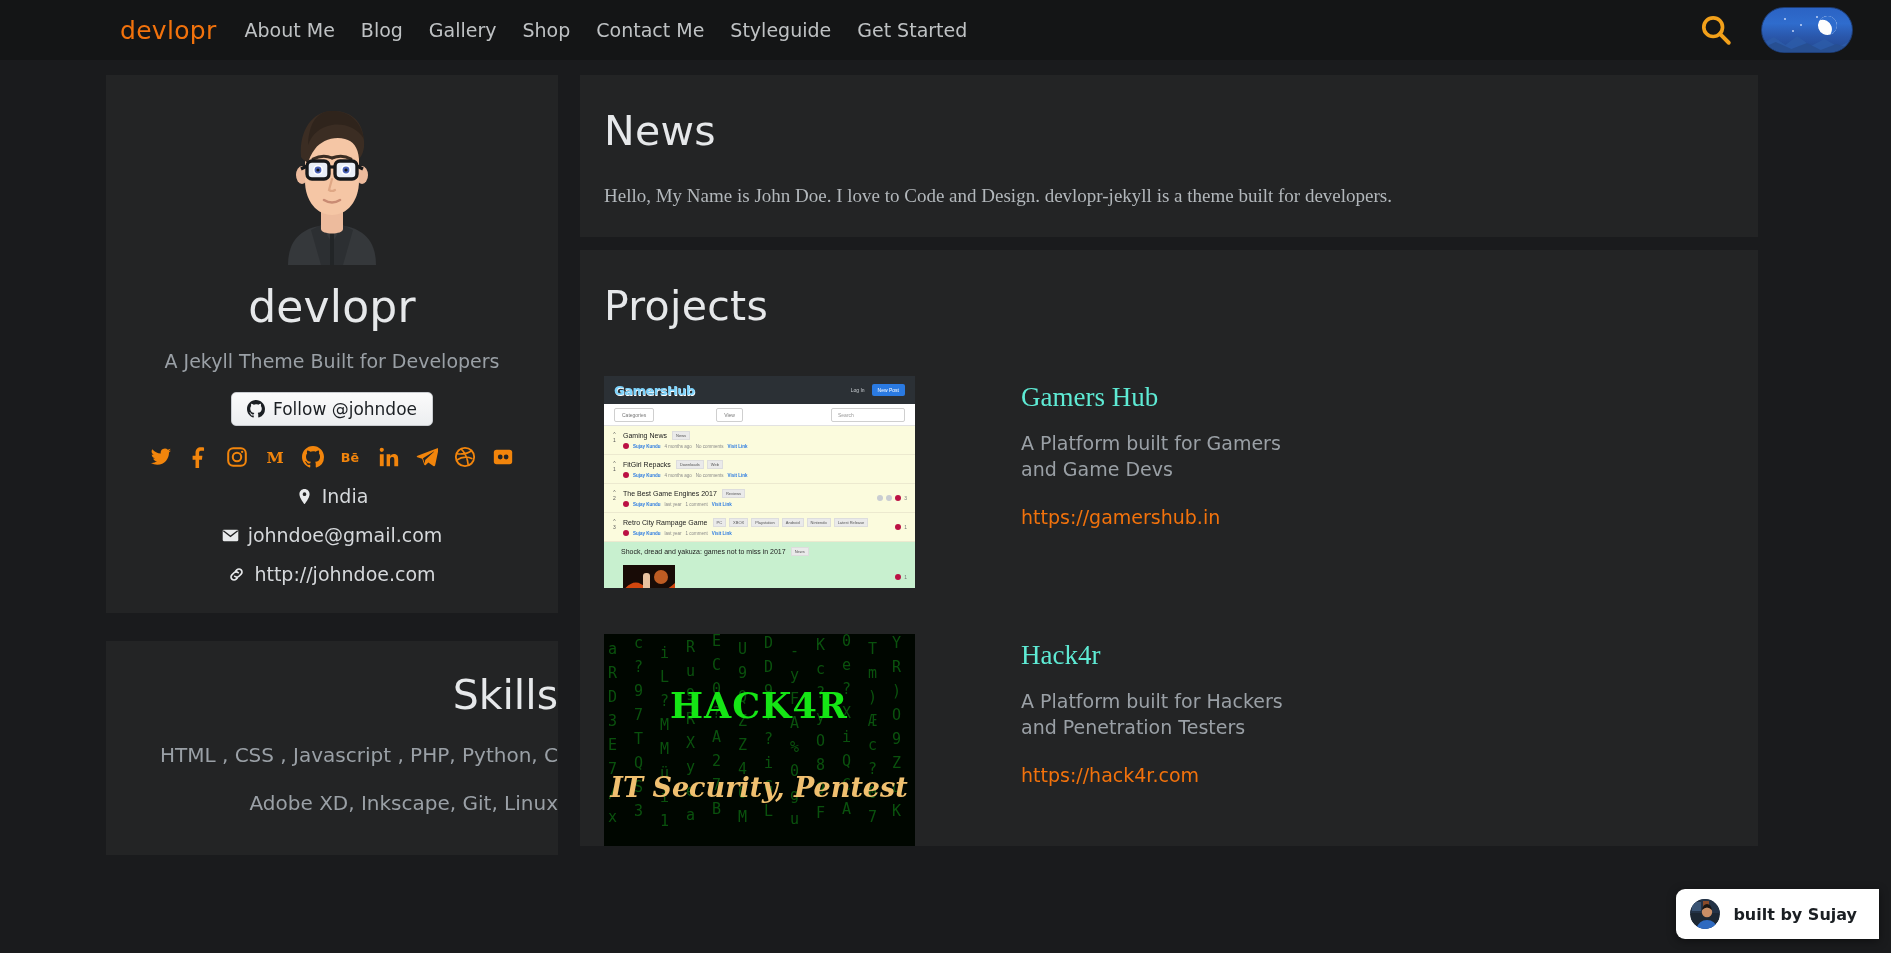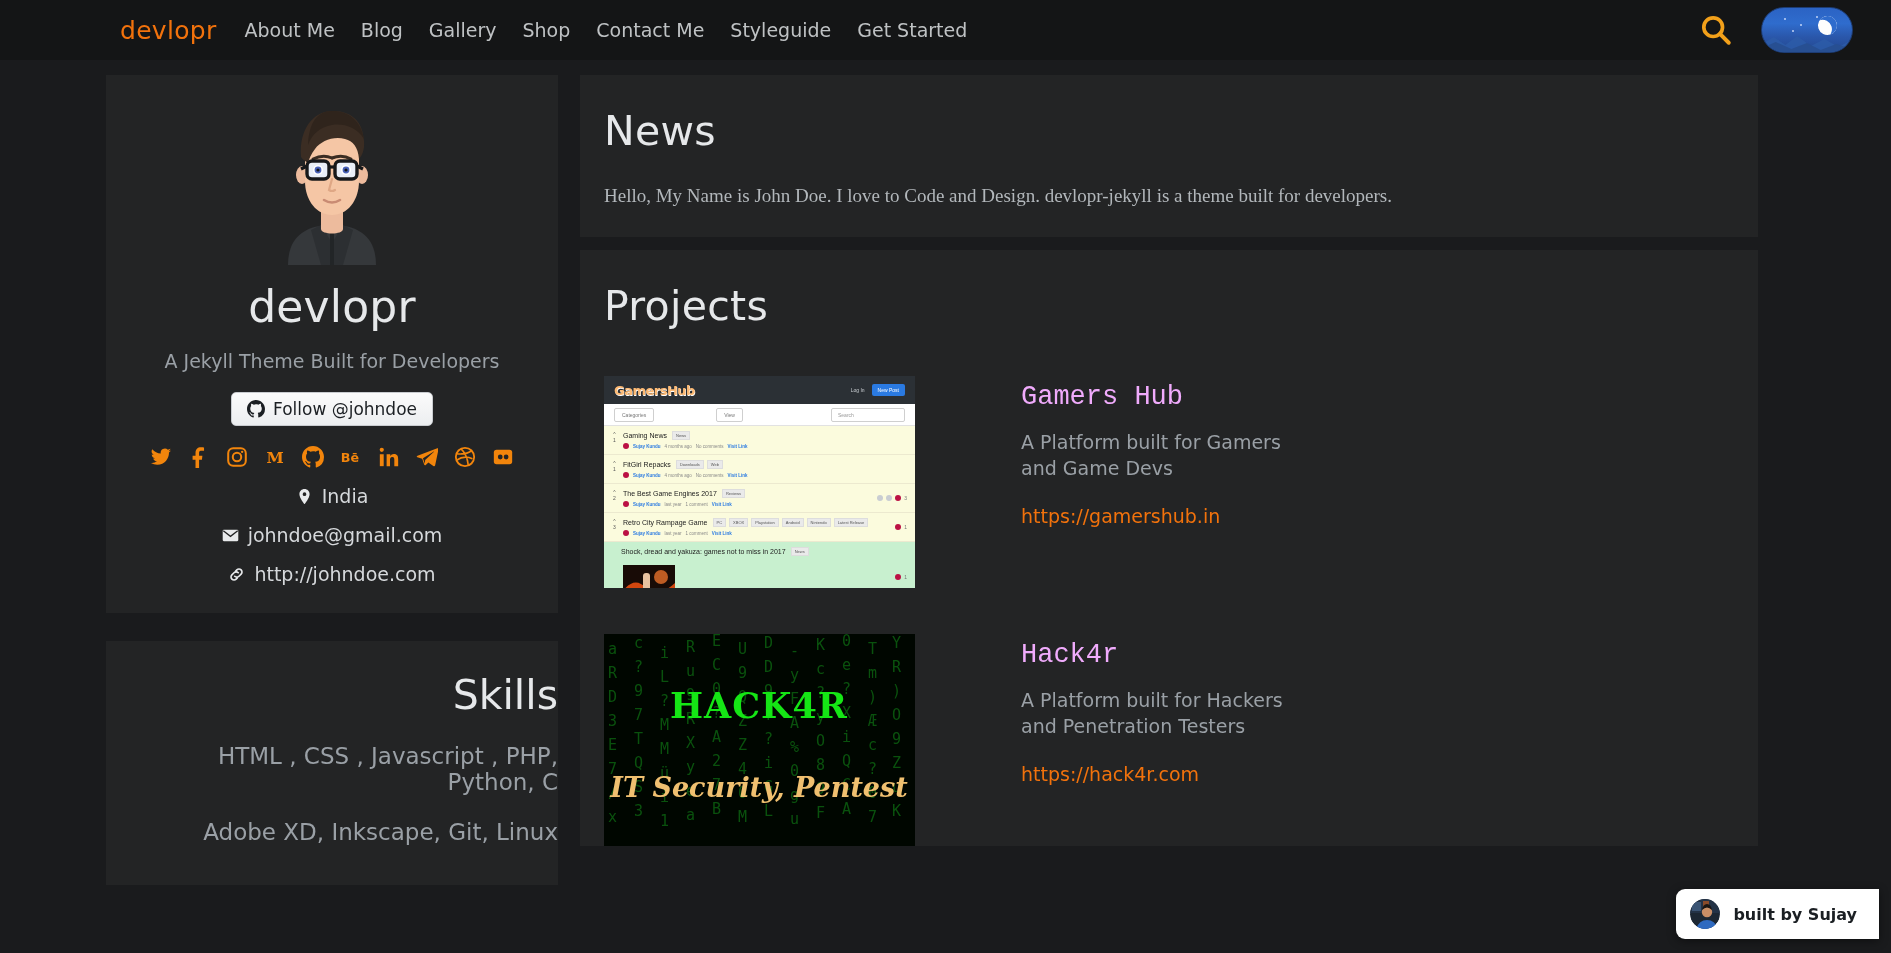--- a/index.html
+++ b/index.html
@@ -92,21 +92,21 @@
   }
   .contact-ic { width: 17px; height: 17px; display:block; }
 
   
   .skills-card { margin-top: 28px; width: 452px; padding: 30px 0 40px 23px; text-align: right; }
   .skills-title {
     font-size: 41px; color: #e6e8ea; font-weight: 400;
     font-family: "DejaVu Sans", sans-serif;
   }
   .skill-row {
-    font-size: 23px; color: #9aa0a6; margin-top: 24px;
+    font-size: 20px; color: #9aa0a6; margin-top: 24px;
     font-family: "DejaVu Sans", sans-serif;
   }
 
   
   .about-card { padding: 32px 0 30px 24px; }
   .section-title {
     font-size: 41px; color: #e6e8ea; font-weight: 400; letter-spacing: .3px;
     font-family: "DejaVu Sans", sans-serif;
   }
   .about-text {
@@ -116,22 +116,22 @@
   .projects-card { margin-top: 13px; padding: 32px 0 0 24px; }
   .project-row {
     display: flex; align-items: flex-start; gap: 0; margin-top: 46px;
   }
   .project-thumb {
     width: 311px; height: 212px; flex: 0 0 311px; overflow: hidden;
     background: #000; cursor: pointer; position: relative;
   }
   .project-info { padding-left: 106px; padding-top: 6px; }
   .project-title {
-    font-size: 27px; color: #f0abfc; font-weight: 400;
-    font-family: Liberation Mono, monospace;
+    font-size: 27px; color: #5eead4; font-weight: 400;
+    font-family: Liberation Serif, serif;
   }
   .project-desc {
     font-size: 19px; color: #9aa0a6; margin-top: 18px; line-height: 1.35;
     max-width: 270px; font-family: "DejaVu Sans", sans-serif;
   }
   .project-link {
     font-size: 19px; color: #f2720c; margin-top: 24px; display: inline-block;
     cursor: pointer; font-family: "DejaVu Sans", sans-serif;
   }
 
@@ -150,21 +150,21 @@
   .badge-text {
     font-size: 16px; color: #1b1f23; font-weight: bold;
     font-family: "DejaVu Sans", sans-serif; white-space: nowrap;
   }
 
   
   .gh { width: 311px; height: 212px; background: #fffdf0; font-size: 4px;
         font-family: "Liberation Sans", sans-serif; position: relative; }
   .gh-head { height: 28px; background: #2b3035; display:flex; align-items:center;
              justify-content: space-between; padding: 0 10px; }
-  .gh-logo { color:#fdba74; font-size: 13px; font-weight: bold; letter-spacing:-.5px;
+  .gh-logo { color:#7dd3fc; font-size: 13px; font-weight: bold; letter-spacing:-.5px;
              font-family:"DejaVu Sans", sans-serif; text-shadow: .5px .5px 0 #fff; }
   .gh-headright { display:flex; align-items:center; gap:7px; }
   .gh-login { color:#c9ced2; font-size:5px; }
   .gh-newpost { background:#2a7ae2; color:#fff; font-size:5px; padding:3px 6px; border-radius:2px; }
   .gh-filters { height:22px; background:#fff; border-bottom:1px solid #e2e2e2;
                 display:flex; align-items:center; padding:0 10px; gap:0; }
   .gh-sel { border:1px solid #cfcfcf; border-radius:2px; font-size:5px; color:#777;
             padding:3px 7px; background:#fff; }
   .gh-search { border:1px solid #cfcfcf; border-radius:2px; font-size:5px; color:#999;
                padding:3px 6px; background:#fff; width:74px; margin-left:auto; }

